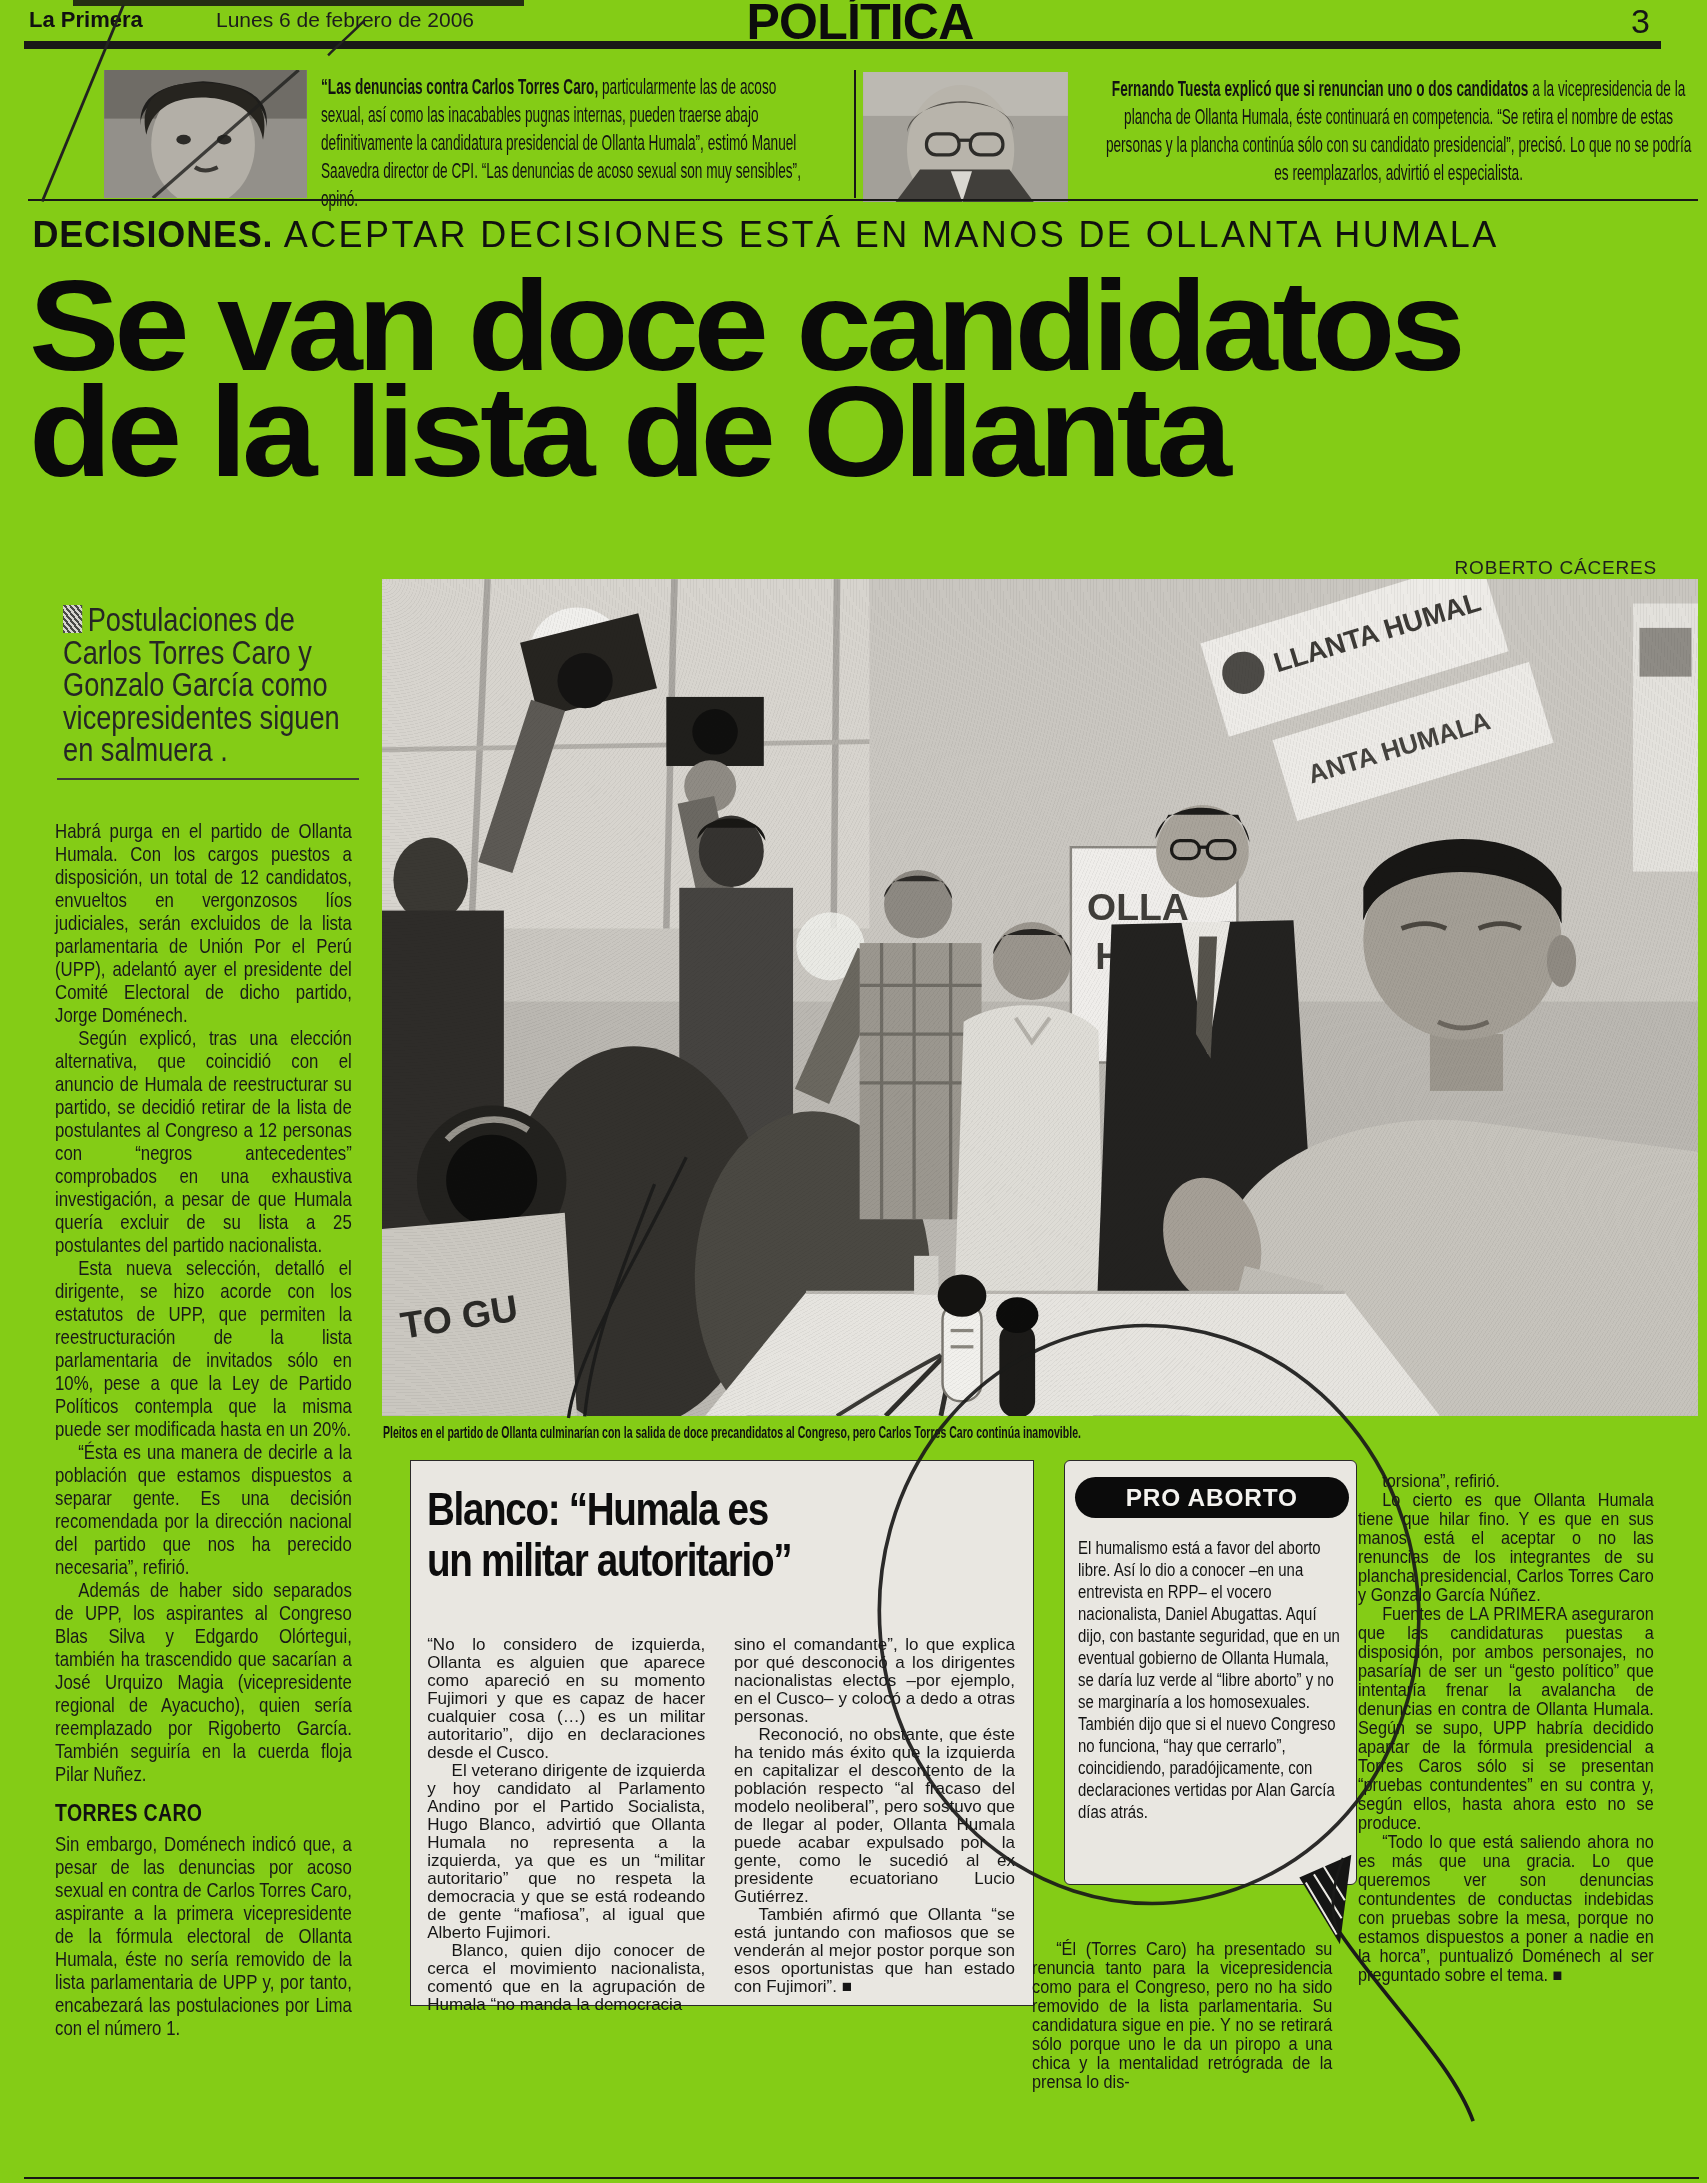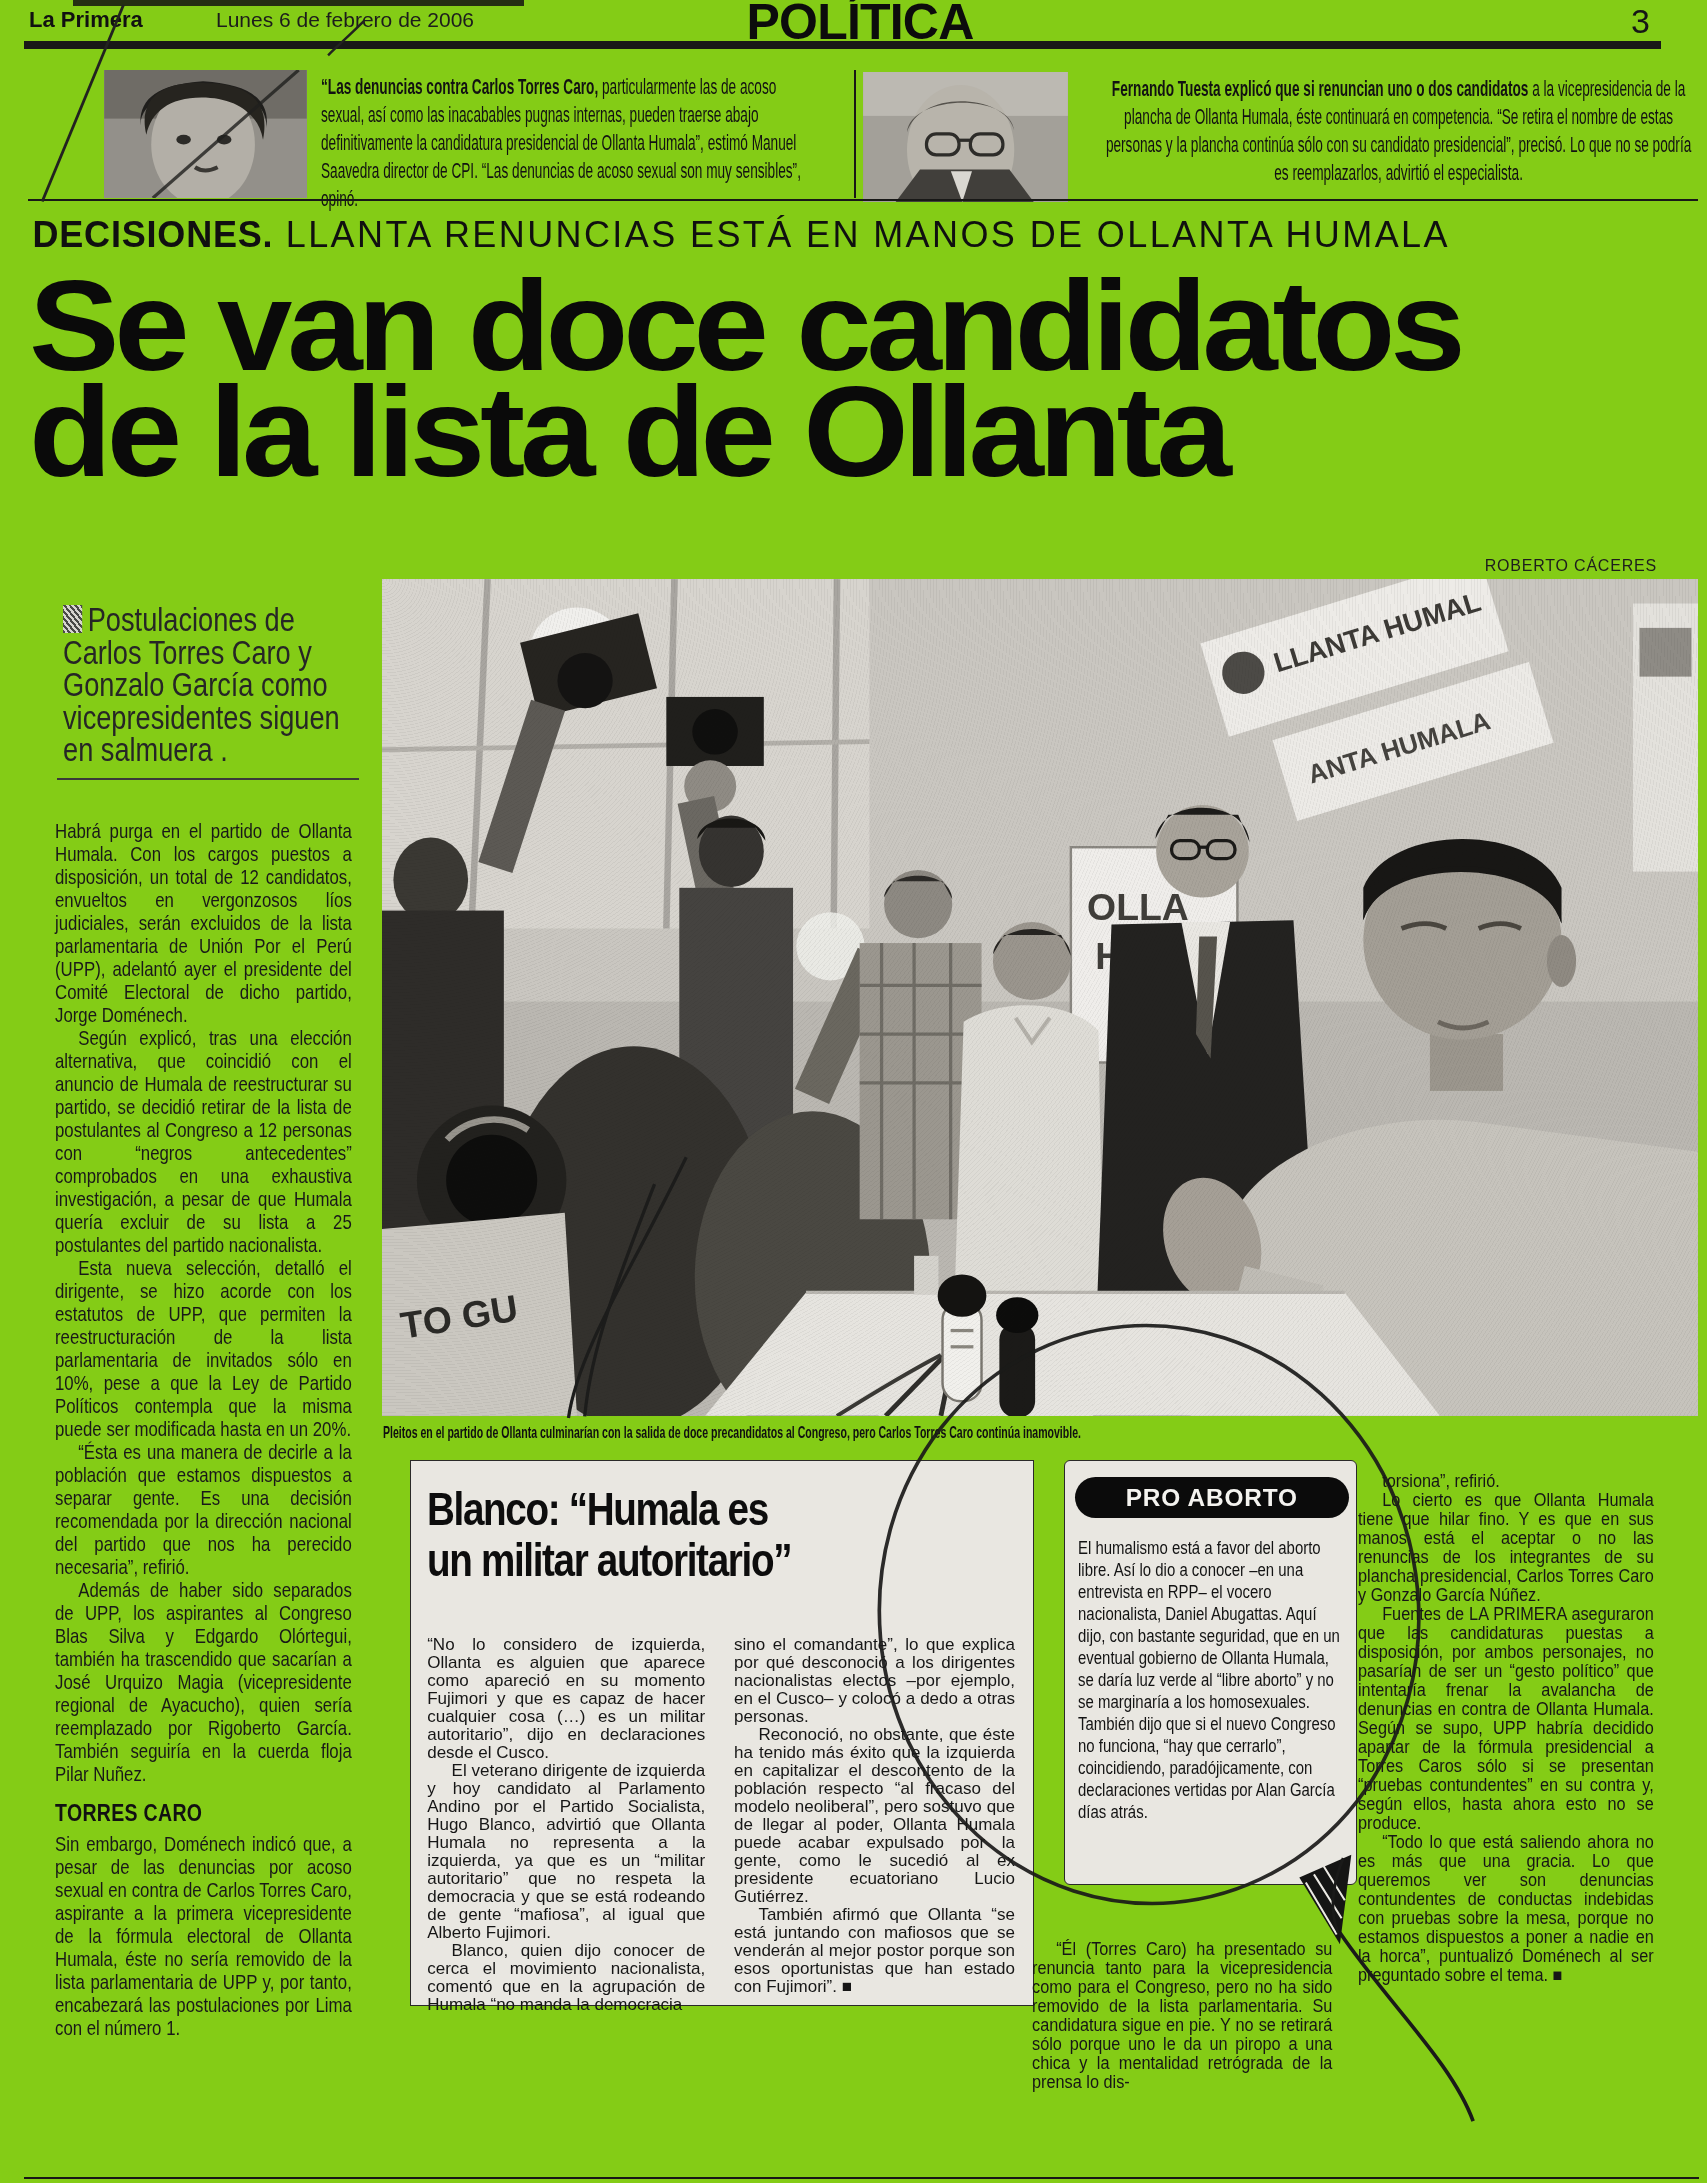--- a/index.html
+++ b/index.html
@@ -15,21 +15,21 @@
   .pagenum{font-size:34px;color:#161616;}
   
   .blurb-inner{transform:scaleX(0.62);transform-origin:0 0;font-size:22px;line-height:28px;color:#121212;}
   .blurb-inner b{font-weight:bold;}
   .thumb{background:#8e8b85;}
   
   .kicker{font-size:36px;letter-spacing:2.4px;color:#101010;white-space:nowrap;}
   .kicker b{font-weight:bold;letter-spacing:0.8px;}
   .mainhead{font-weight:bold;font-size:128px;line-height:106px;letter-spacing:-4.9px;color:#0a0a0a;
             transform:scaleX(1.06);transform-origin:0 0;white-space:nowrap;}
-  .credit{font-size:16px;letter-spacing:0.8px;color:#1d1d1d;}
+  .credit{font-size:19px;letter-spacing:0.8px;color:#1d1d1d;}
   
   .deck-inner{transform:scaleX(0.8);transform-origin:0 0;font-size:34px;line-height:32.5px;color:#262626;}
   .ornament{display:inline-block;width:24.4px;height:28px;margin-right:6.5px;vertical-align:-2.4px;
             background:repeating-linear-gradient(45deg,#4a4a48 0 2.4px,#d8d6d0 2.4px 4.9px);}
   
   .news{font-size:21px;line-height:23px;text-align:justify;color:#191919;}
   .news p{margin:0;text-indent:29px;}
   .news p:first-child{text-indent:0;}
   .scale80{transform:scaleX(0.8);transform-origin:0 0;}
   .scale93{transform:scaleX(0.93);transform-origin:0 0;}
@@ -104,21 +104,21 @@
     </div>
     <div class="abs" style="left:248px;top:9.7px;width:601px;height:122px;overflow:visible;text-align:center;">
       <div class="blurb-inner" style="width:960px;">
         <b>Fernando Tuesta explicó que si renuncian uno o dos candidatos</b><span> a la vicepresidencia de la plancha de Ollanta Humala, éste continuará en competencia. “Se retira el nombre de estas personas y la plancha continúa sólo con su candidato presidencial”, precisó. Lo que no se podría es reemplazarlos, advirtió el especialista.</span>
       </div>
     </div>
   </div>
   <div class="abs rule" style="left:28.4px;top:199px;width:1670px;height:2.4px;"></div>
 
   <div class="abs kicker" style="left:32.5px;top:214px;">
-    <b>DECISIONES.</b><span> LLANTA RENUNCIAS ESTÁ EN MANOS DE OLLANTA HUMALA</span>
+    <b>DECISIONES.</b><span> ACEPTAR DECISIONES ESTÁ EN MANOS DE OLLANTA HUMALA</span>
   </div>
   <div class="abs" style="left:29px;top:273px;width:1673px;height:219px;">
     <div class="mainhead">
       <div>Se van doce candidatos</div>
       <div>de la lista de Ollanta</div>
     </div>
   </div>
 
   <div class="abs credit" style="left:1332px;top:557px;width:325px;text-align:right;">ROBERTO CÁCERES</div>
 

